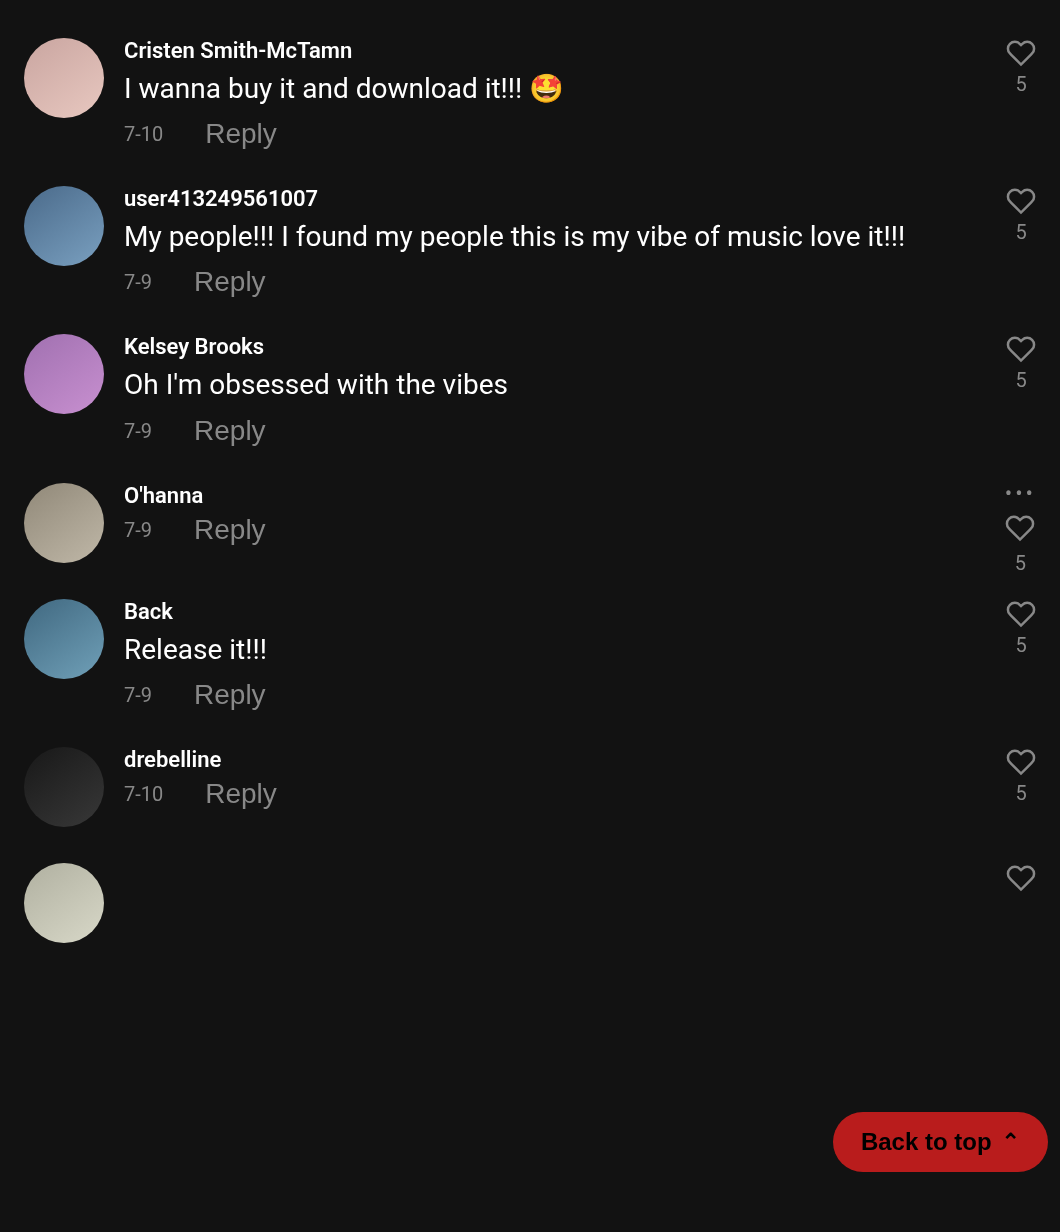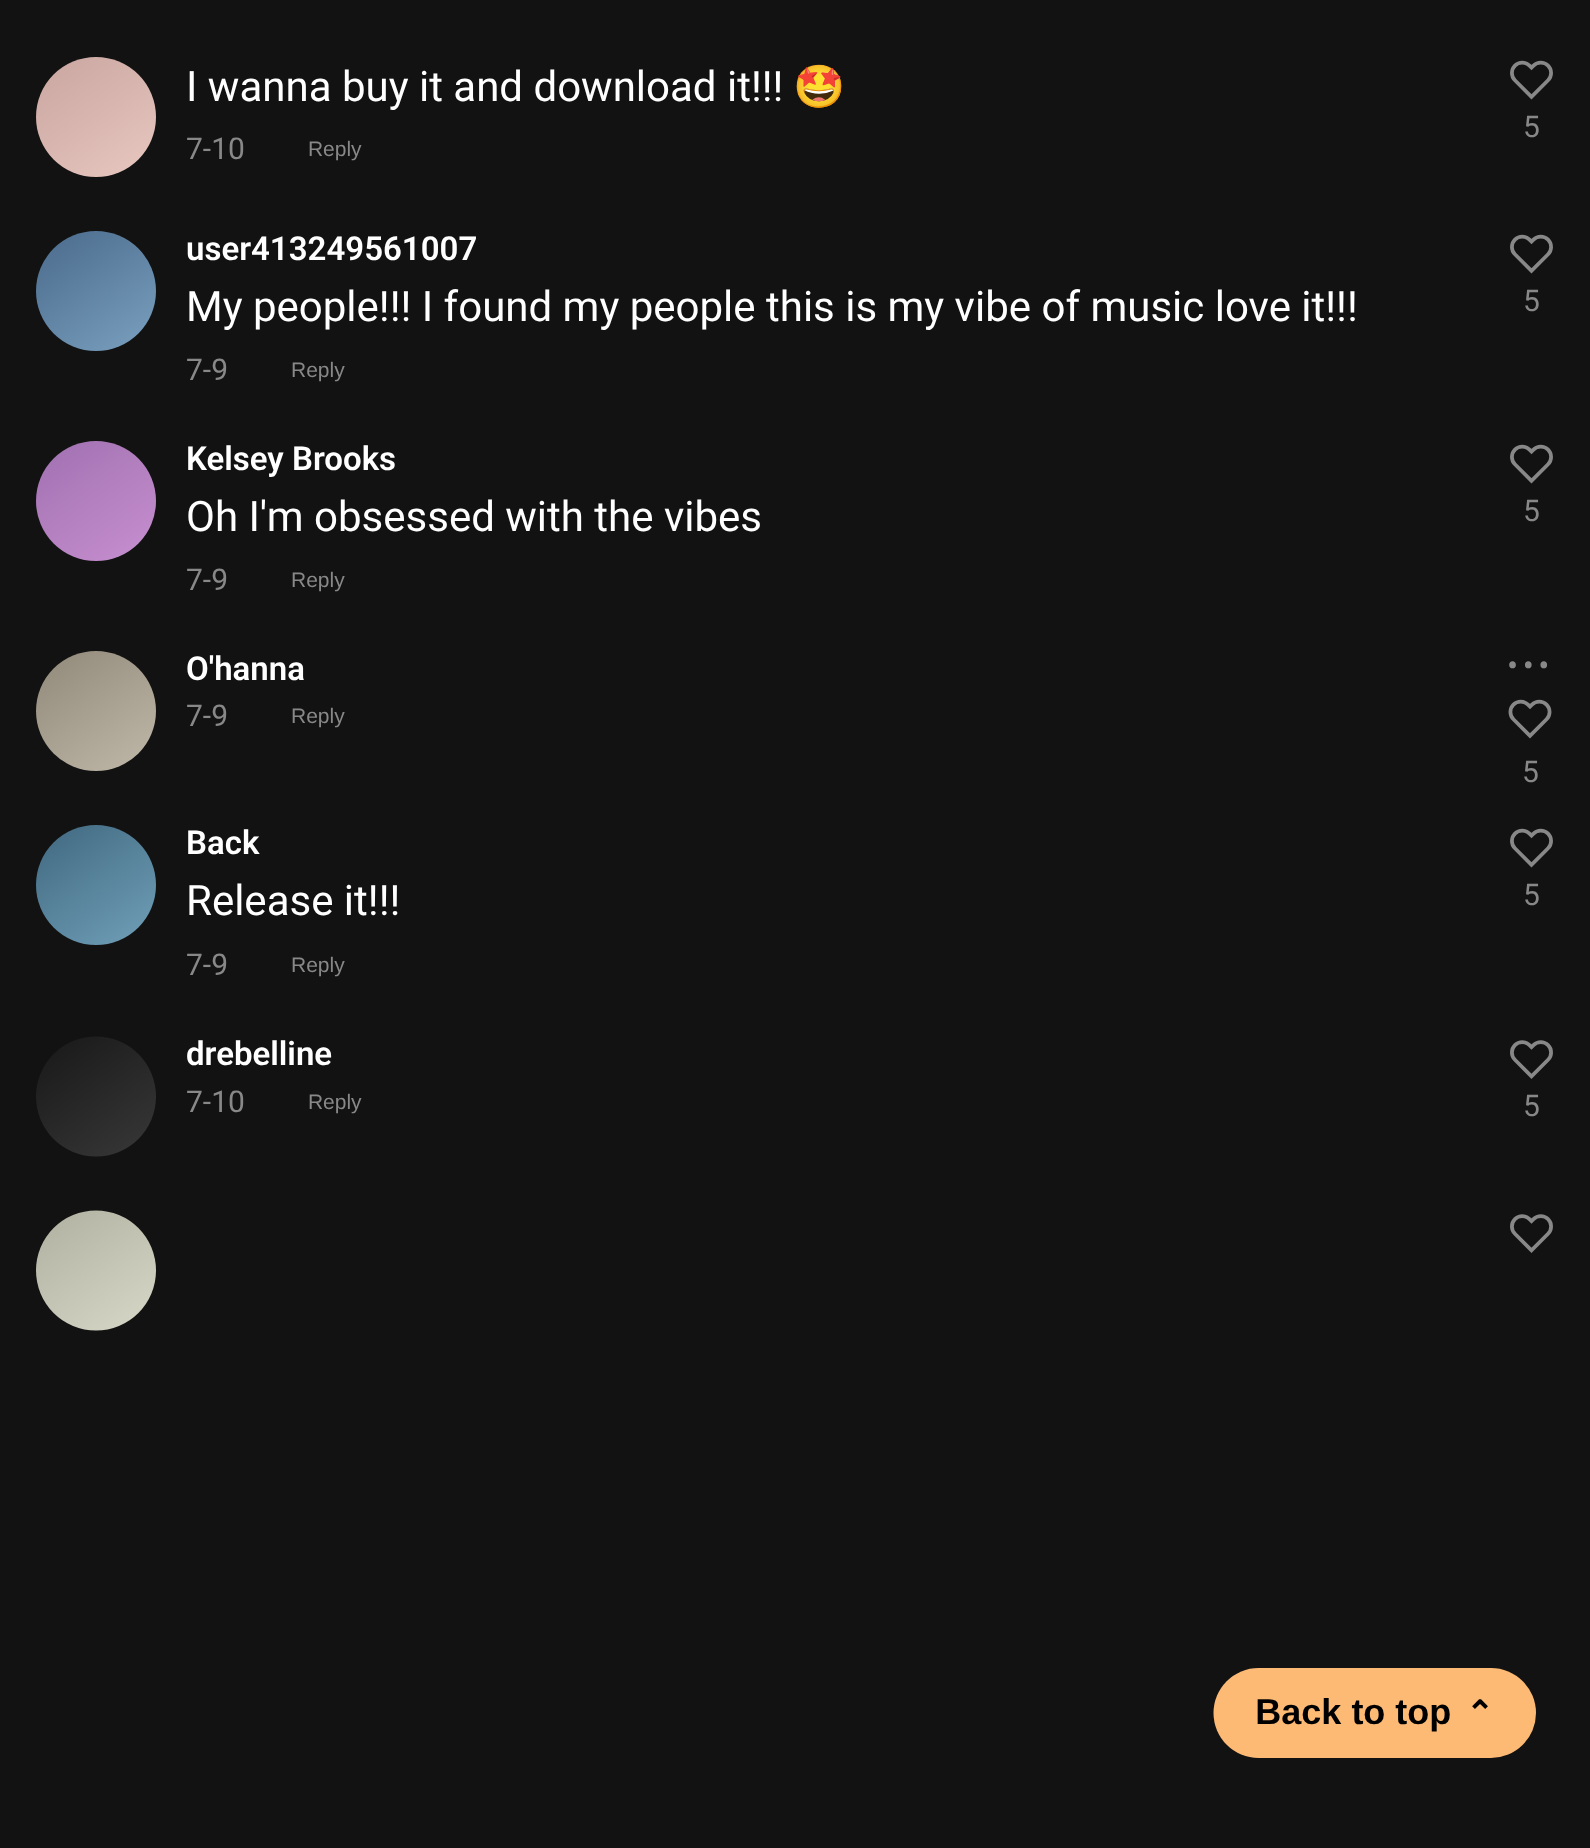--- a/index.html
+++ b/index.html
@@ -68,21 +68,21 @@
       align-items: center;
       gap: 42px;
     }
 
     .comment-date {
       font-size: 20px;
       color: #888;
     }
 
     .reply-btn {
-      font-size: 14px;
+      font-size: 28px;
       color: #888;
       cursor: pointer;
       background: none;
       border: none;
       padding: 0;
     }
 
     .like-section {
       position: absolute;
       right: 24px;
@@ -94,22 +94,22 @@
     }
 
     .like-count {
       font-size: 20px;
       color: #888;
     }
 
     .back-to-top-btn {
       position: absolute;
       bottom: 60px;
-      right: 36px;
-      background-color: #fdba74;
+      right: 12px;
+      background-color: #b91c1c;
       color: #000000;
       border: none;
       border-radius: 30px;
       padding: 16px 28px;
       font-size: 24px;
       font-weight: 600;
       cursor: pointer;
       display: flex;
       align-items: center;
       gap: 10px;
@@ -129,20 +129,21 @@
       padding-bottom: 100px;
     }
   </style>
 </head>
 <body>
 
 <div class="comments-container">
 <div class="comment-item">
       <div class="avatar avatar-1" style="font-size: 28px; color: rgb(204, 204, 204); font-weight: 600; background: linear-gradient(145deg, rgb(201, 165, 160) 0%, rgb(232, 200, 192) 100%);"></div>
       <div class="comment-body">
+        <div class="username">Cristen Smith-McTamn</div>
         <div class="comment-text">I wanna buy it and download it!!! 🤩</div>
         <div class="comment-meta">
           <span class="comment-date">7-10</span>
           <button class="reply-btn">Reply</button>
         </div>
       </div>
       <div class="like-section">
         <svg viewBox="0 0 24 24" width="30" height="30" fill="none" stroke="#888" stroke-width="2">
           <path d="M20.84 4.61a5.5 5.5 0 0 0-7.78 0L12 5.67l-1.06-1.06a5.5 5.5 0 0 0-7.78 7.78l1.06 1.06L12 21.23l7.78-7.78 1.06-1.06a5.5 5.5 0 0 0 0-7.78z"></path>
         </svg>

